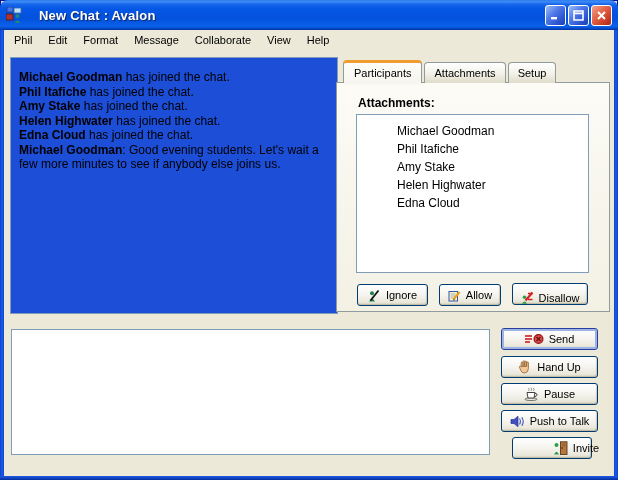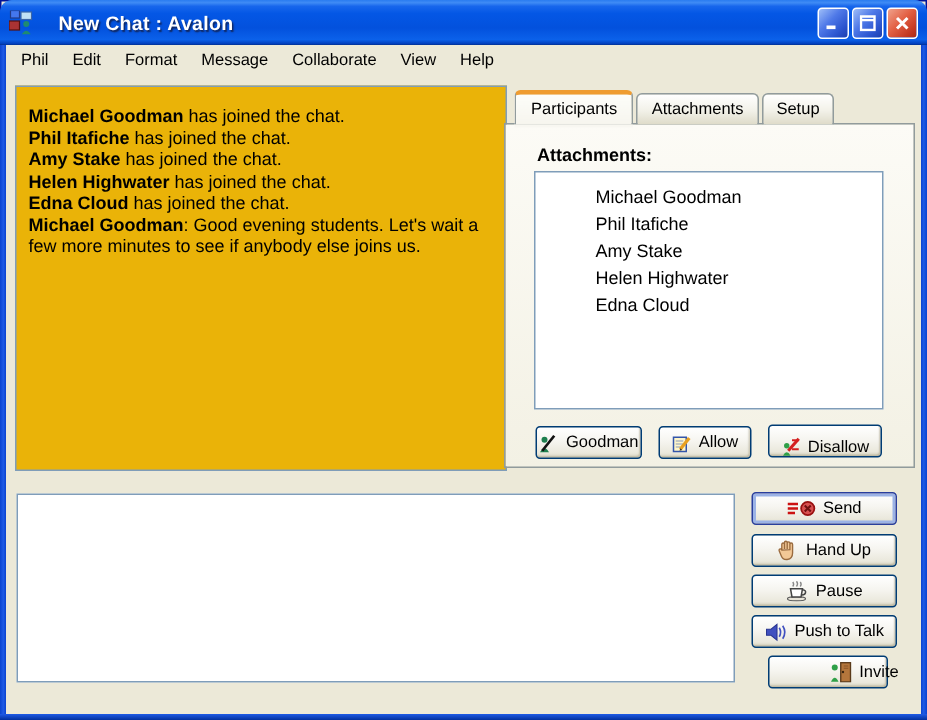--- a/index.html
+++ b/index.html
@@ -40,21 +40,21 @@
   .menu-item { font-size:11px; color:#000; padding:3px 8px; }
 
   
   .b-left   { position:absolute; left:0; top:30px; bottom:0; width:4px;  background:linear-gradient(90deg,#0a43cf,#1f5be6 55%,#0a43cf); }
   .b-right  { position:absolute; right:0; top:30px; bottom:0; width:4px; background:linear-gradient(90deg,#0a43cf,#1f5be6 45%,#0a43cf); }
   .b-bottom { position:absolute; left:0; right:0; bottom:0; height:4px;  background:linear-gradient(180deg,#1f5be6,#02309e); }
 
   
   .chat-log {
     position:absolute; left:10px; top:57px; width:328px; height:257px;
-    background:#eab308; border:1px solid #7F9DB9; padding:12px 8px 8px 8px;
+    background:#1d4ed8; border:1px solid #7F9DB9; padding:12px 8px 8px 8px;
     font-size:12px; line-height:14.5px; color:#000; overflow:hidden;
   }
   .msg b { font-weight:bold; }
 
   
   .tabs-row { position:absolute; left:343px; top:60px; height:23px; display:flex; gap:2px; z-index:3; }
   .tab {
     height:21px; margin-top:2px; padding:0 9px;
     border:1px solid #919B9C; border-bottom:none; border-radius:4px 4px 0 0;
     background:linear-gradient(180deg,#ffffff 0%, #f2f1e8 55%, #dedbc9 100%);
@@ -178,21 +178,21 @@
       <div class="list-item">Helen Highwater</div>
       <div class="list-item">Edna Cloud</div>
     </div>
 
     <button class="xp-btn btn-ignore">
       <svg width="13" height="13" viewBox="0 0 13 13">
         <circle cx="4" cy="4.2" r="2" fill="#1E7F4F"></circle>
         <path d="M1 12.5 q3 -5.5 6 0 Z" fill="#1E7F4F"></path>
         <path d="M2.5 11.5 L10.5 1.5" stroke="#111" stroke-width="1.8"></path>
       </svg>
-      <span>Goodman</span>
+      <span>Ignore</span>
     </button>
 
     <button class="xp-btn btn-allow">
       <svg width="13" height="13" viewBox="0 0 13 13">
         <rect x="1" y="2.5" width="8.5" height="9.5" fill="#FEF5C8" stroke="#3355AA" stroke-width="1"></rect>
         <path d="M2.5 5 h5 M2.5 7 h5 M2.5 9 h3" stroke="#8899BB" stroke-width="0.8"></path>
         <path d="M5.5 10.5 L11.5 3" stroke="#E8A020" stroke-width="2.2"></path>
         <path d="M5 11.5 l0.6 -1.6 1.2 1.1 Z" fill="#333"></path>
       </svg>
       <span>Allow</span>

